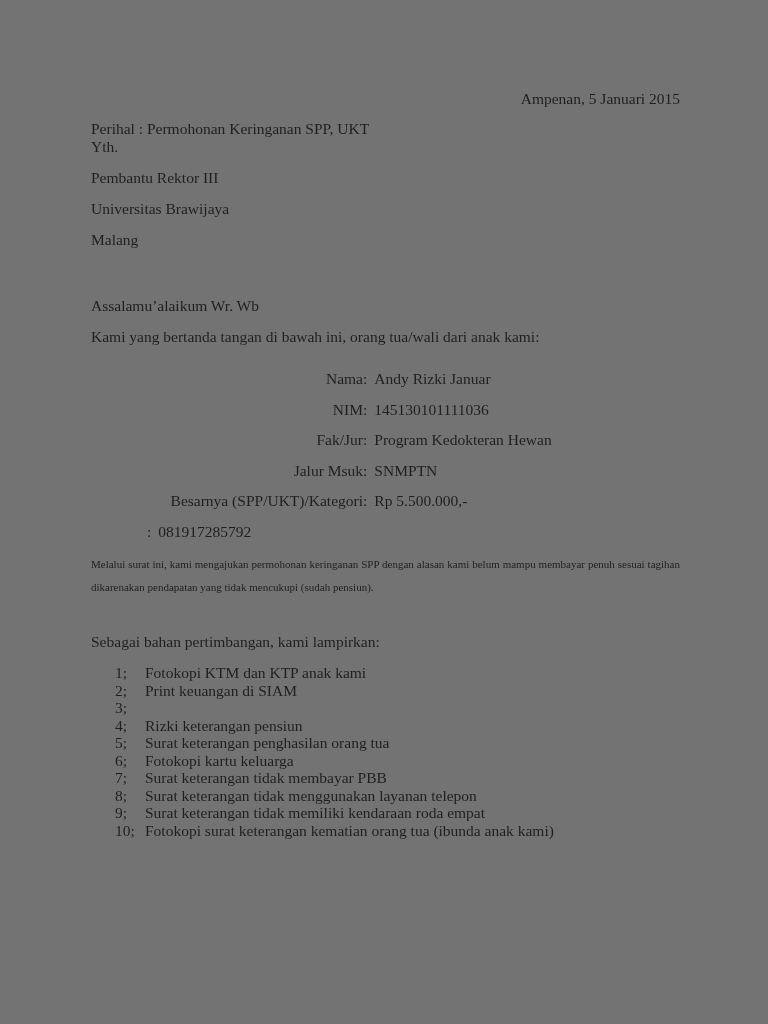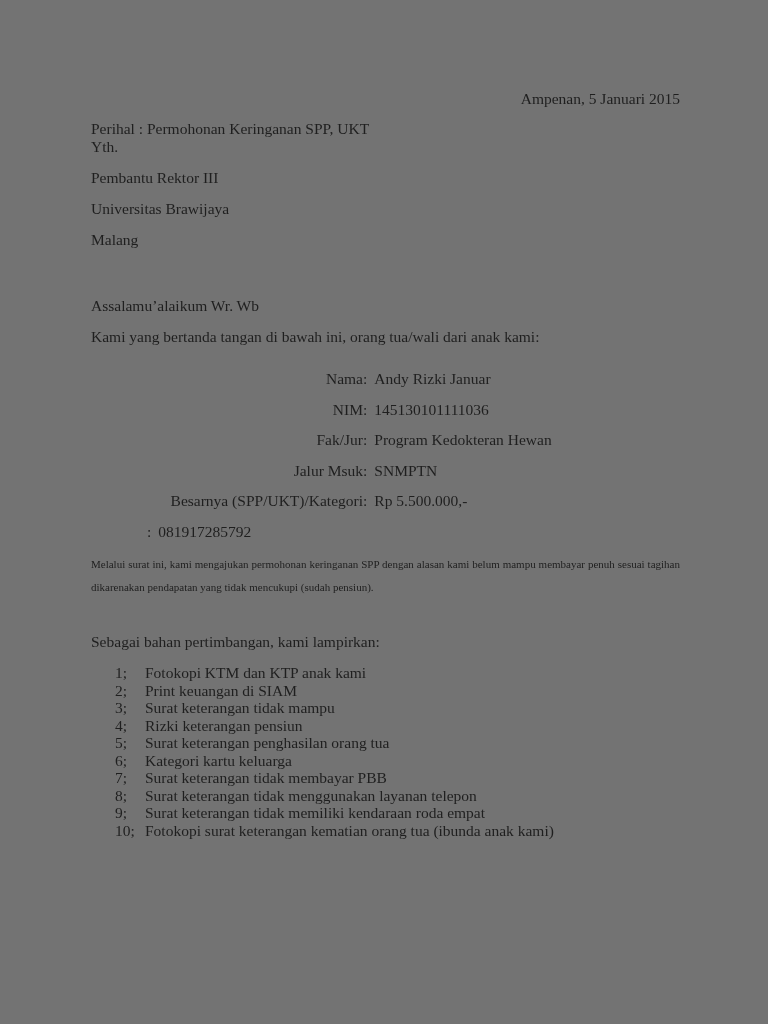--- a/index.html
+++ b/index.html
@@ -118,33 +118,32 @@
     <div class="att-row">
       <span class="att-num">1;</span>
       <span class="att-text">Fotokopi KTM dan KTP anak kami</span>
     </div>
     <div class="att-row">
       <span class="att-num">2;</span>
       <span class="att-text">Print keuangan di SIAM</span>
     </div>
     <div class="att-row">
       <span class="att-num">3;</span>
-      <span class="att-text">Surat keterangan tidak mampu</span>
     </div>
     <div class="att-row">
       <span class="att-num">4;</span>
       <span class="att-text">Rizki keterangan pensiun</span>
     </div>
     <div class="att-row">
       <span class="att-num">5;</span>
       <span class="att-text">Surat keterangan penghasilan orang tua</span>
     </div>
     <div class="att-row">
       <span class="att-num">6;</span>
-      <span class="att-text">Kategori kartu keluarga</span>
+      <span class="att-text">Fotokopi kartu keluarga</span>
     </div>
     <div class="att-row">
       <span class="att-num">7;</span>
       <span class="att-text">Surat keterangan tidak membayar PBB</span>
     </div>
     <div class="att-row">
       <span class="att-num">8;</span>
       <span class="att-text">Surat keterangan tidak menggunakan layanan telepon</span>
     </div>
     <div class="att-row">

